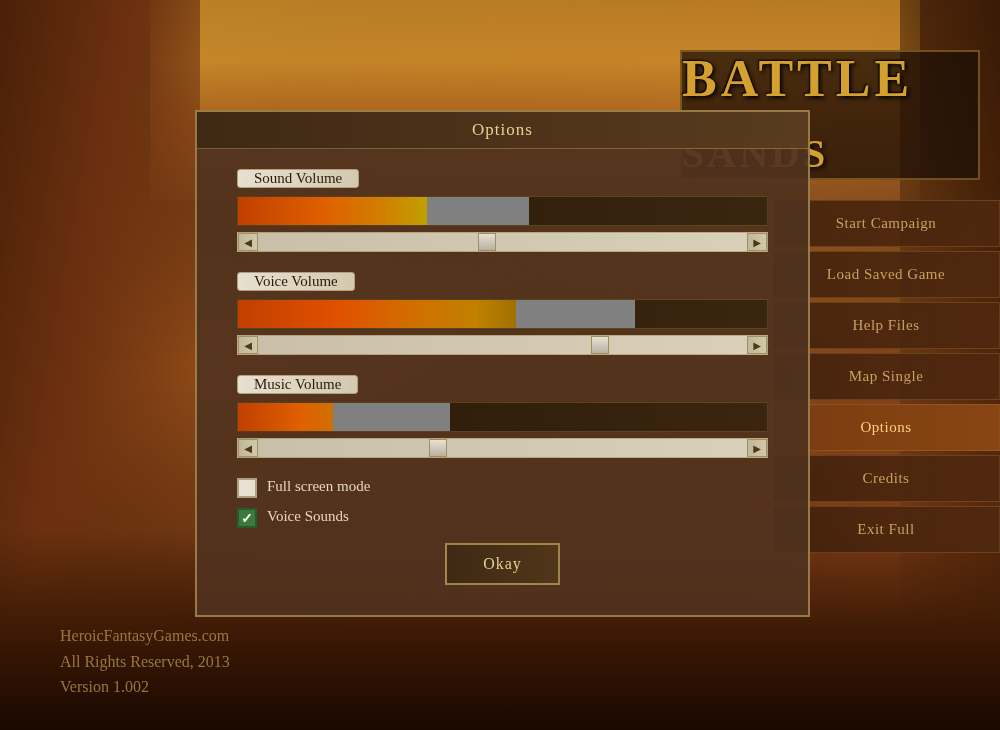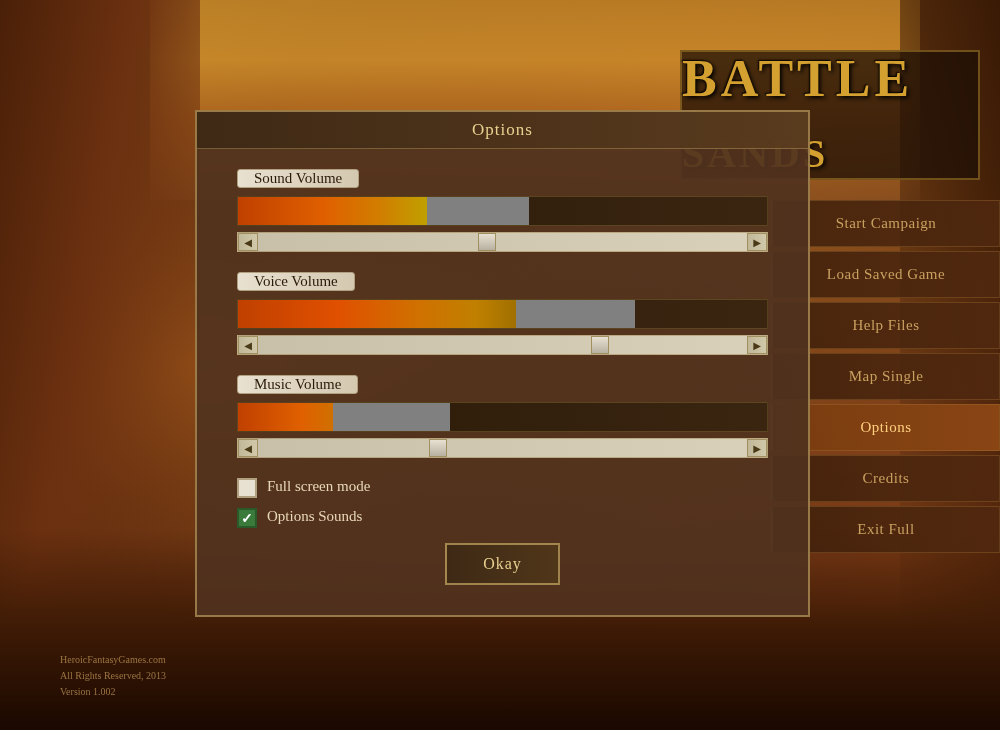--- a/index.html
+++ b/index.html
@@ -137,21 +137,21 @@
       color: #ffd080;
     }
 
     
     .bottom-text {
       position: absolute;
       bottom: 30px;
       left: 60px;
       z-index: 10;
       color: rgba(180, 140, 80, 0.8);
-      font-size: 10px;
+      font-size: 16px;
       line-height: 1.6;
     }
 
     
     .options-overlay {
       position: absolute;
       top: 110px;
       left: 195px;
       width: 615px;
       z-index: 20;
@@ -402,21 +402,21 @@
 
     <div class="checkbox-section">
       <div class="checkbox-row">
         <div class="checkbox-box"></div>
         <span class="checkbox-label">Full screen mode</span>
       </div>
       <div class="checkbox-row">
         <div class="checkbox-box checkbox-checked">
           <span class="checkmark">✓</span>
         </div>
-        <span class="checkbox-label">Options Sounds</span>
+        <span class="checkbox-label">Voice Sounds</span>
       </div>
     </div>
 
     <div class="okay-btn-container">
       <button class="okay-btn">Okay</button>
     </div>
 
   </div>
 </div>
 

